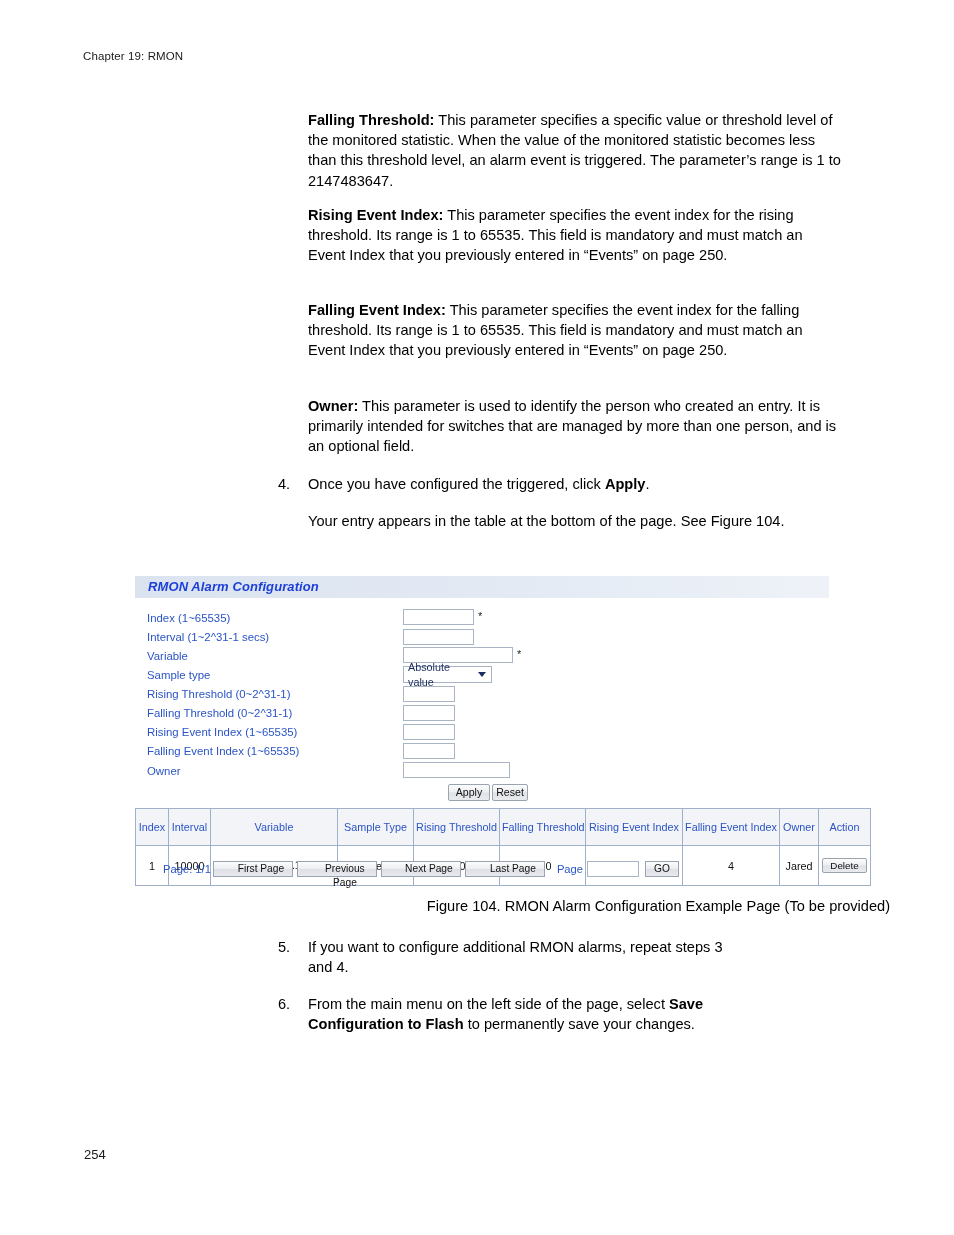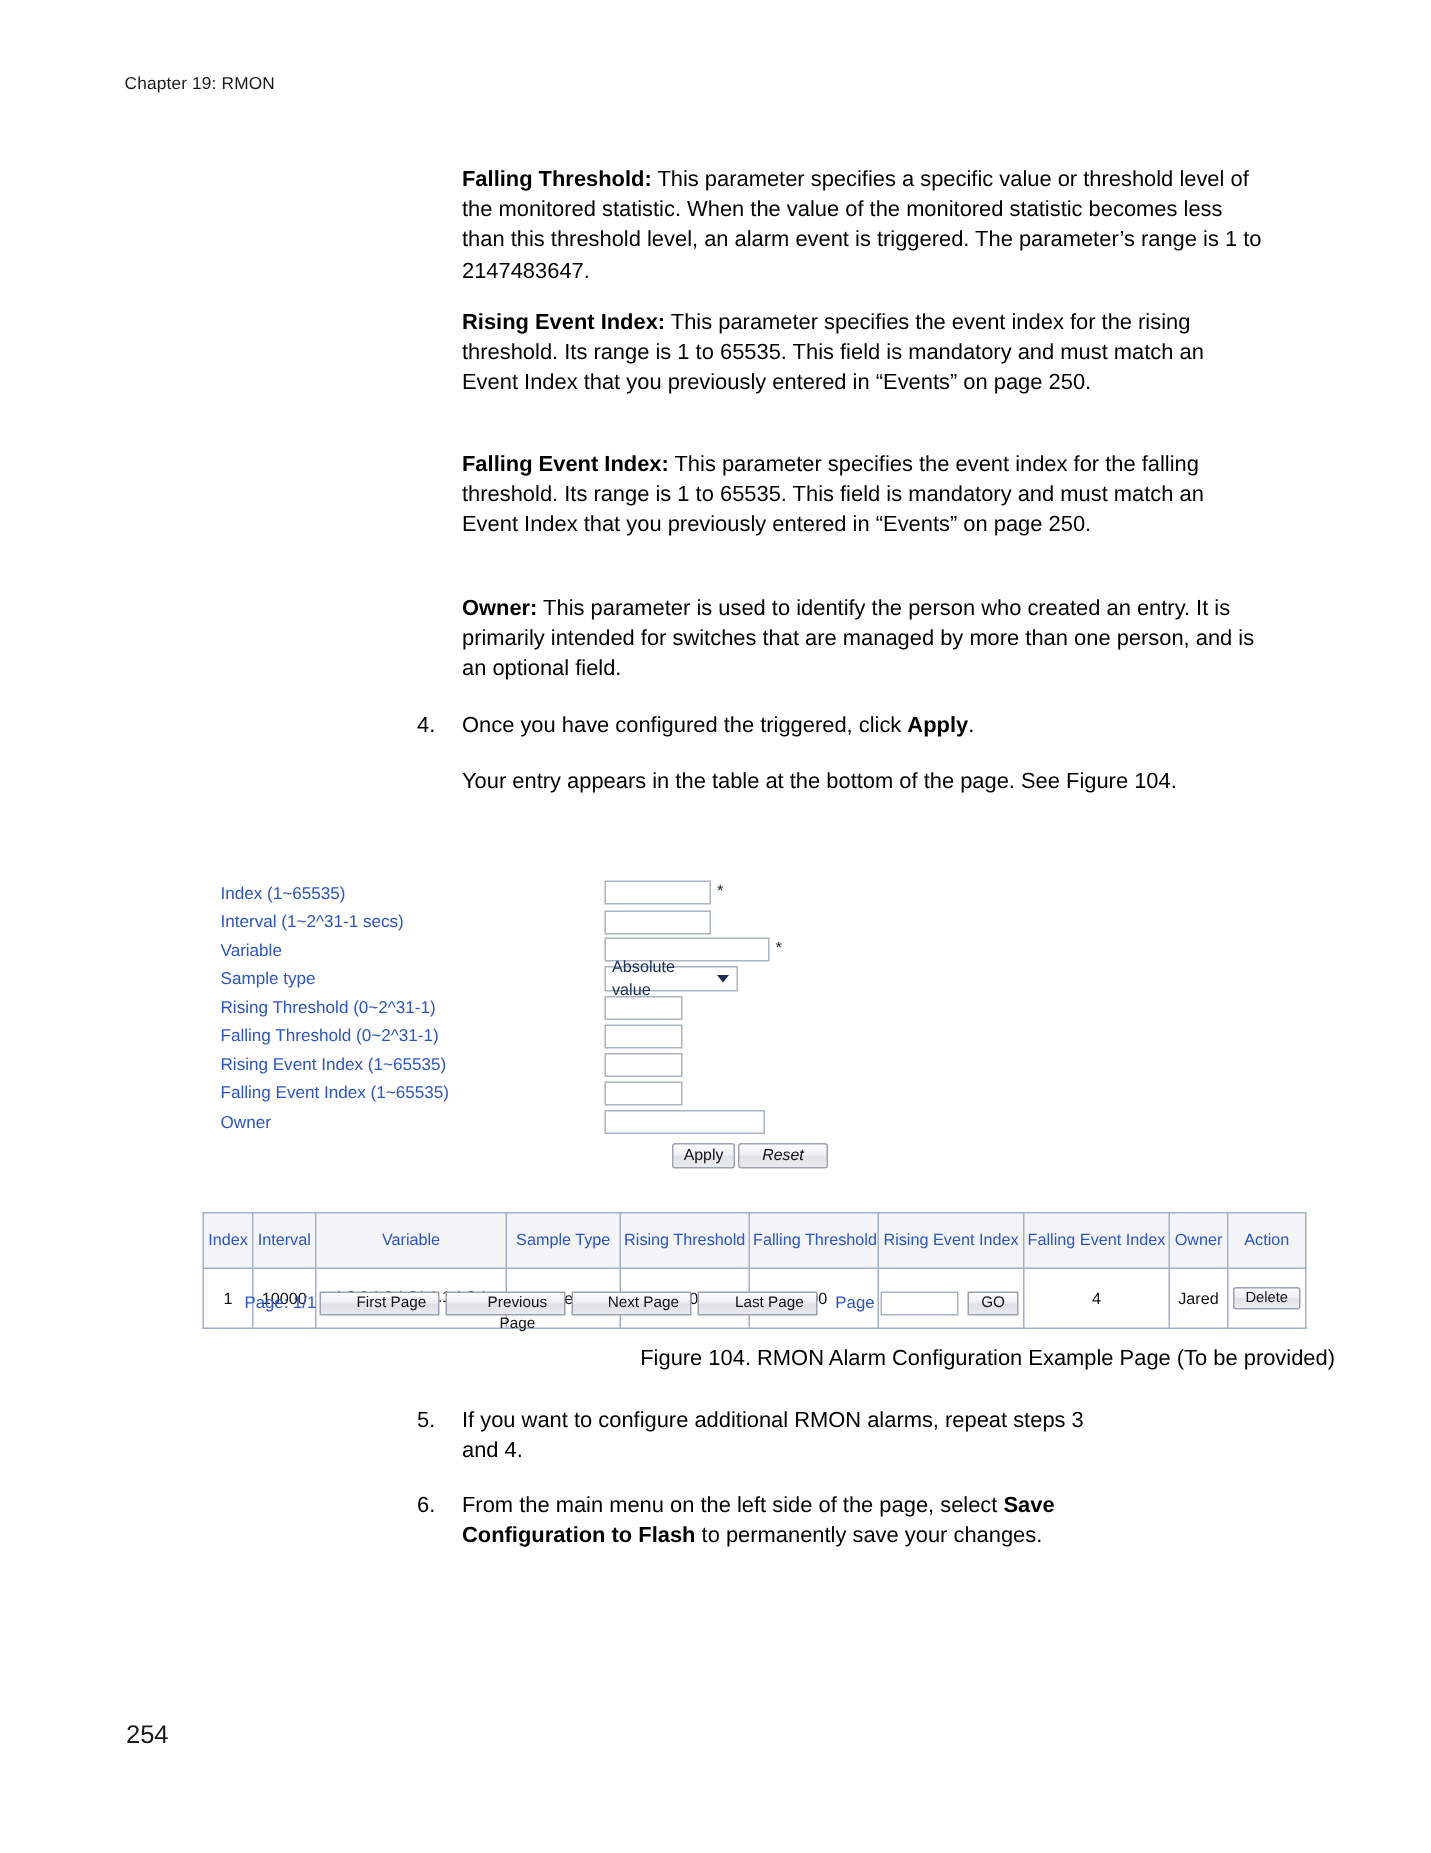--- a/index.html
+++ b/index.html
@@ -22,21 +22,21 @@
     left: 83px;
     top: 50px;
     font-size: 11.5px;
     color: #1a1a1a;
     letter-spacing: 0.01em;
   }
   .folio {
     position: absolute;
     left: 84px;
     top: 1147px;
-    font-size: 17px;
+    font-size: 13px;
     color: #1a1a1a;
   }
 
   
   .para {
     position: absolute;
     left: 308px;
     width: 534px;
     font-size: 14.6px;
     line-height: 20.2px;
@@ -271,20 +271,21 @@
 
 <div class="step" style="top:474px;">
   <span class="num">4.</span>
   <span class="txt"><span>Once you have configured the triggered, click </span><b>Apply</b><span>.</span></span>
 </div>
 
 <div class="substep" style="top:511px;">Your entry appears in the table at the bottom of the page. See Figure 104.</div>
 
 <div class="shot">
 
+  <div class="shot-title">RMON Alarm Configuration</div>
 
   <div class="form">
 
     <div class="form-label" style="top:3px;">Index (1~65535)</div>
     <div class="fld" style="left:268px; top:0px;   width:71px;"></div>
     <div class="req" style="left:343px; top:2px;">*</div>
 
     <div class="form-label" style="top:22px;">Interval (1~2^31-1 secs)</div>
     <div class="fld" style="left:268px; top:20px;  width:71px;"></div>
 
@@ -307,21 +308,21 @@
     <div class="form-label" style="top:117px;">Rising Event Index (1~65535)</div>
     <div class="fld" style="left:268px; top:115px; width:52px;"></div>
 
     <div class="form-label" style="top:136px;">Falling Event Index (1~65535)</div>
     <div class="fld" style="left:268px; top:134px; width:52px;"></div>
 
     <div class="form-label" style="top:156px;">Owner</div>
     <div class="fld" style="left:268px; top:153px; width:107px;"></div>
 
     <div class="btn" style="left:313px; top:175px; width:42px;">Apply</div>
-    <div class="btn" style="left:357px; top:175px; width:60px;font-style:italic;">Reset</div>
+    <div class="btn" style="left:357px; top:175px; width:36px;">Reset</div>
 
   </div>
 </div>
 
 <table class="tbl">
   <colgroup>
     <col style="width:33px">
       <col style="width:42px">
       <col style="width:127px">
       <col style="width:76px">

